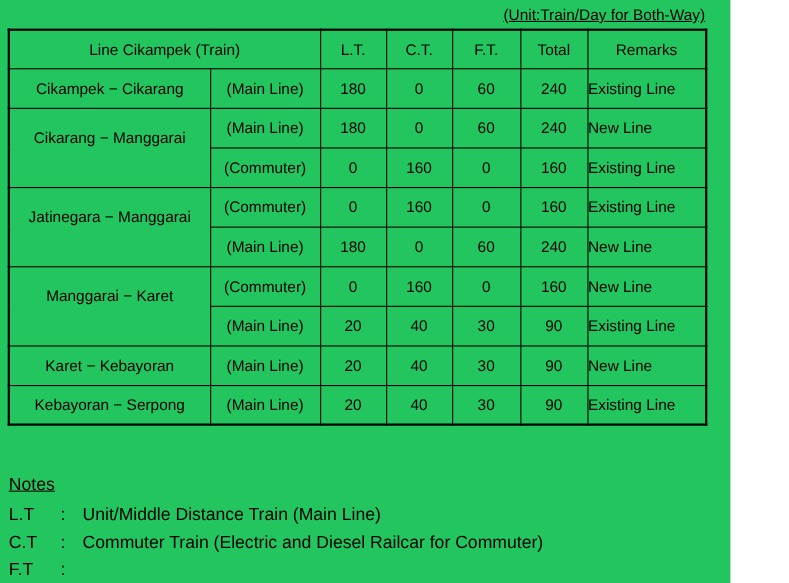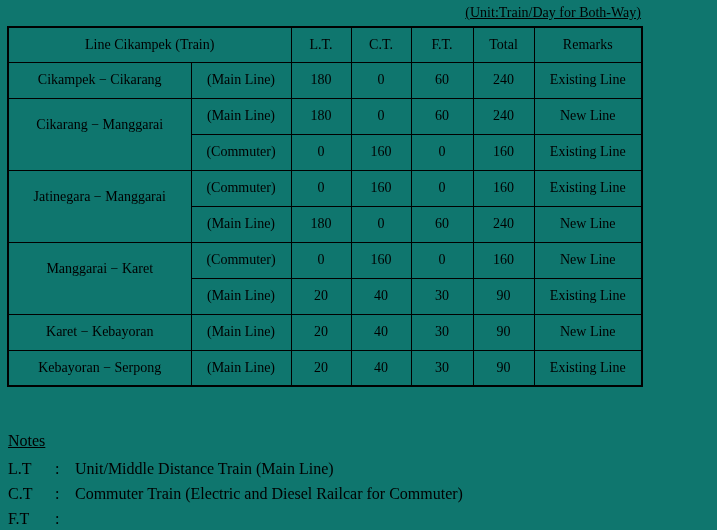--- a/index.html
+++ b/index.html
@@ -1,23 +1,23 @@
 <!DOCTYPE html>
 <html><head>
 <meta charset="utf-8">
 <style>
   * { box-sizing: border-box; margin: 0; padding: 0; }
   html, body { background: #ffffff; }
   .page {
     position: relative;
-    width: 717px;
+    width: 664px;
     height: 530px;
-    background: #0f766e;
+    background: #22c55e;
     color: #000000;
-    font-family: Liberation Serif, serif;
+    font-family: Liberation Sans, sans-serif;
   }
   .unit-label {
     position: absolute;
     top: 5px;
     left: 7px;
     width: 634px;
     text-align: right;
     font-size: 14px;
     text-decoration: underline;
     white-space: pre;
@@ -36,21 +36,21 @@
     font-size: 14px;
     padding: 0;
     white-space: nowrap;
     overflow: hidden;
     vertical-align: middle;
   }
   table.freq thead tr { height: 35px; }
   table.freq tbody tr { height: 36px; }
   .c { text-align: center; }
   td.section { text-align: center; padding-left: 3px; }
-  td.remarks { text-align: center; padding-left: 3px; font-size: 13px; }
+  td.remarks { text-align: left; padding-left: 3px; font-size: 13px; }
   th.remarks-h { font-size: 13px; }
   .lift { position: relative; top: -9px; display: inline-block; }
   .notes {
     position: absolute;
     left: 8px;
     top: 432px;
     font-size: 16px;
   }
   .notes-title {
     display: inline-block;

